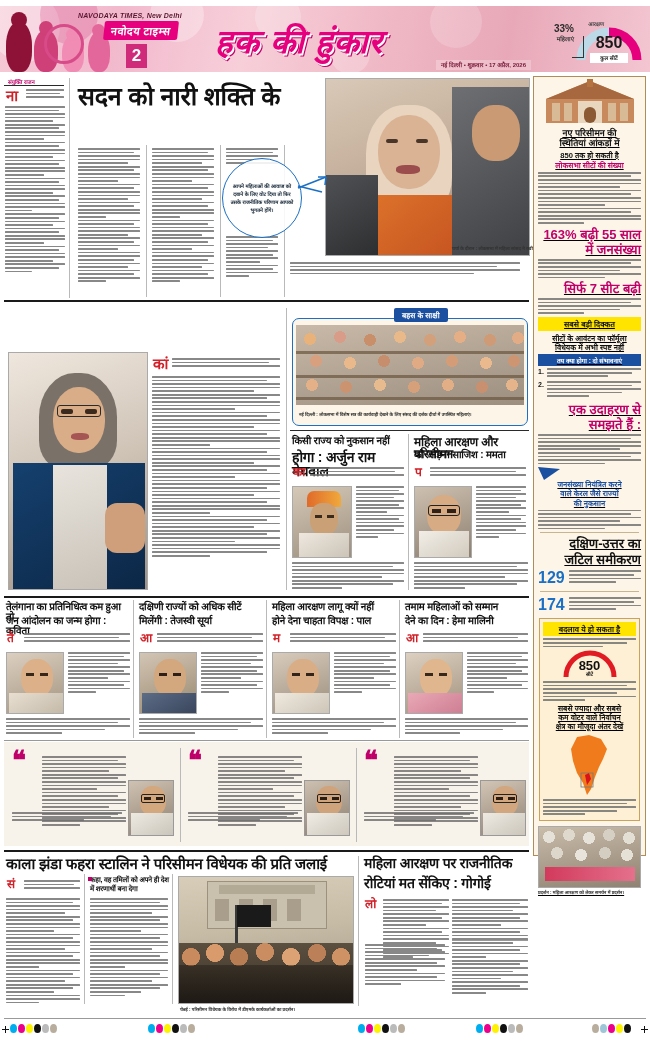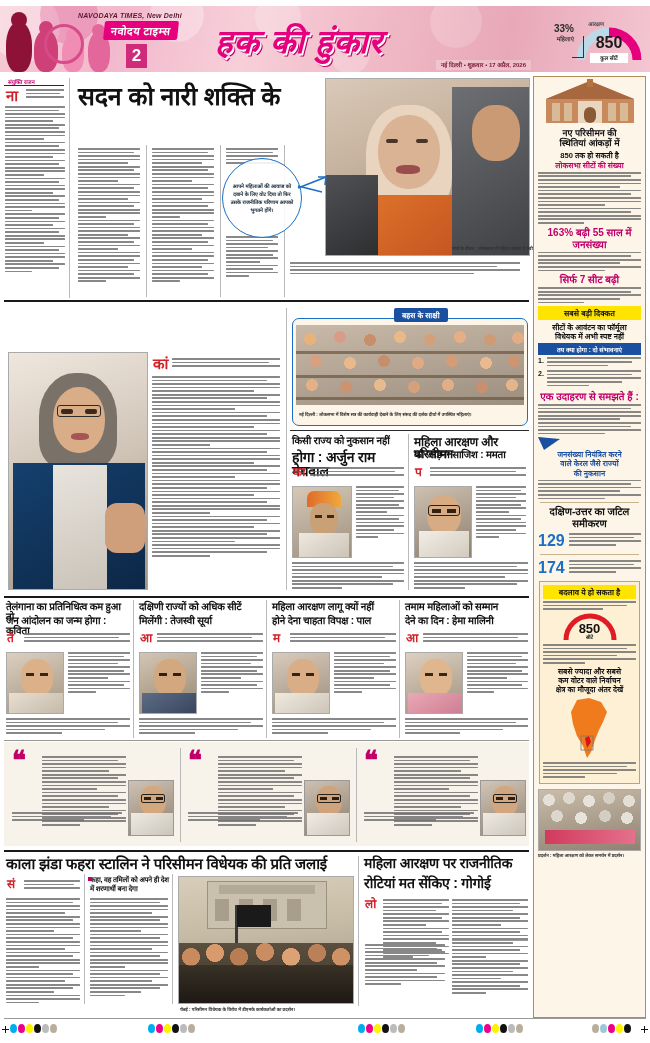--- a/index.html
+++ b/index.html
@@ -99,42 +99,42 @@
   
   .bubble {
     position:absolute; border-radius:50%;
     border:1.6px solid #1b6fc4; background:rgba(255,255,255,.88);
     display:flex; align-items:center; justify-content:center; text-align:center;
     font-size:5.2px; font-weight:bold; color:#123; line-height:1.55; padding:6px;
   }
 
   
   .sidebar {
-    position:absolute; left:533px; top:76px; width:113px; height:942px;
-    border:1px solid #b08c5a; background:#fdf6e8;
+    position:absolute; left:533px; top:76px; width:113px; height:780px;
+    border:1px solid #b08c5a; background:#fdf6e8;text-decoration:underline;
   }
   .sb-sec { position:relative; padding:0 4px; }
   .sb-title {
     font-size:9px; font-weight:bold; color:#111; text-align:center;
     line-height:1.15; margin:3px 0 2px;
   }
   .sb-sub {
     font-size:7.6px; font-weight:bold; color:#111; text-align:center;
     line-height:1.2; margin-bottom:2px;
   }
   .sb-hi {
     font-size:7.8px; font-weight:bold; text-align:center;
     background:#ffe400; color:#111; padding:2px 0; margin:3px 0;
   }
   .sb-band {
     font-size:6.4px; font-weight:bold; text-align:center;
     background:#1b4fa0; color:#fff; padding:1.5px 0; margin:2px 0;
   }
   .sb-pink {
-    font-size:10px; font-weight:bold; text-align:center;
+    font-size:13px; font-weight:bold; text-align:right;
     color:#c0006a; margin:3px 0 1px; line-height:1.2;
   }
   .sb-num {
     font-size:16px; font-weight:bold; color:#1b6fc4; line-height:1;
     float:left; margin:0 4px 0 0;
   }
   .sb-numrow { overflow:hidden; padding:2px 0; }
   .sb-sep { height:1px; background:#c8b48e; margin:3px 2px; }
   .sb-box { border:1px solid #c8a35c; background:#fdf0d4; padding:3px; margin:3px 1px; }
   .sb-list-n { font-size:7px; font-weight:bold; color:#111; float:left; margin-right:3px; }

